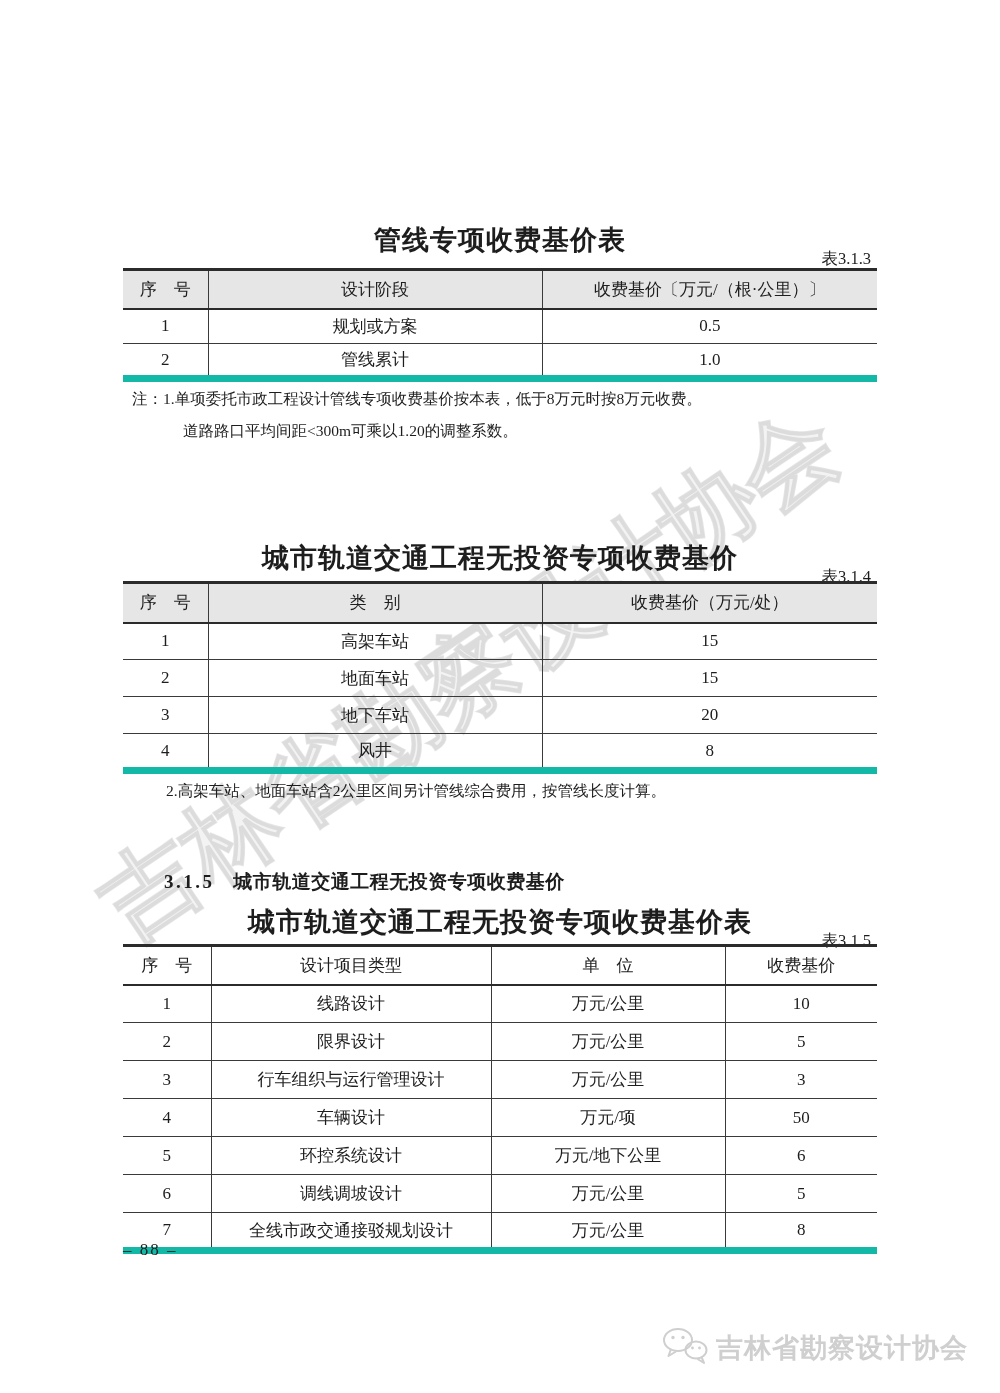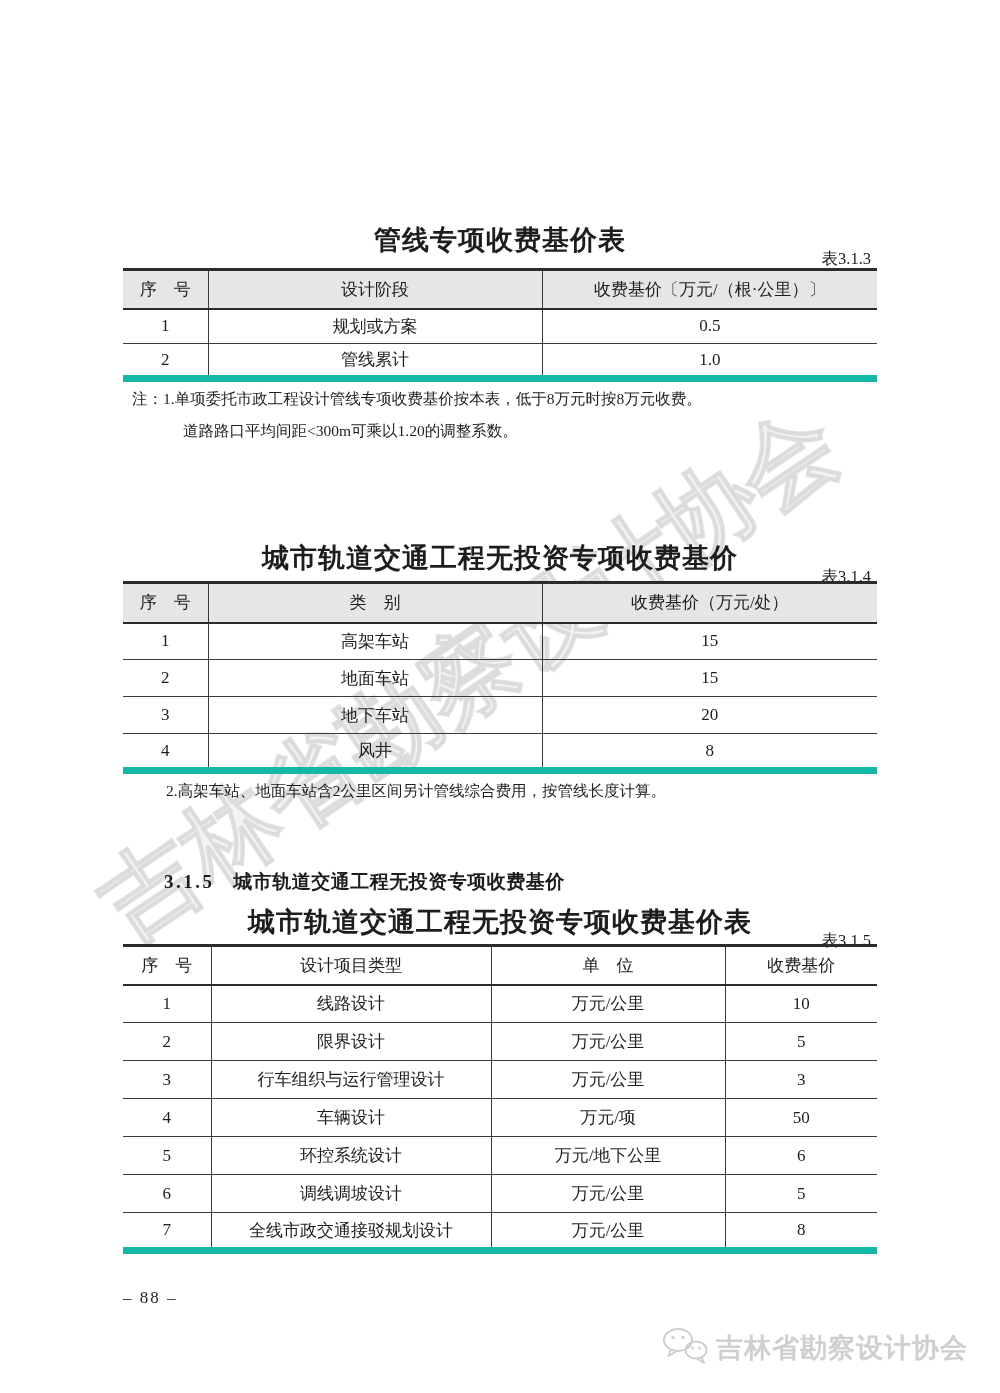--- a/index.html
+++ b/index.html
@@ -232,21 +232,21 @@
         </tr>
         <tr>
           <td>7</td>
           <td>全线市政交通接驳规划设计</td>
           <td>万元/公里</td>
           <td>8</td>
         </tr>
       </tbody>
     </table>
 
-    <div class="page-number" style="top:1288px;">– 88 –</div>
+    <div class="page-number" style="top:1240px;">– 88 –</div>
 
   </div>
 
   <div class="footer-brand">
     <span>
       <svg width="46" height="38" viewBox="0 0 46 38" xmlns="http://www.w3.org/2000/svg">
         <ellipse cx="16" cy="13" rx="14" ry="11" fill="none" stroke="#cfcfcf" stroke-width="2"></ellipse>
         <path d="M9 22 L6.5 29 L14 24.5" fill="none" stroke="#cfcfcf" stroke-width="2" stroke-linejoin="round"></path>
         <circle cx="11" cy="10.5" r="1.7" fill="#cfcfcf"></circle>
         <circle cx="21" cy="10.5" r="1.7" fill="#cfcfcf"></circle>

